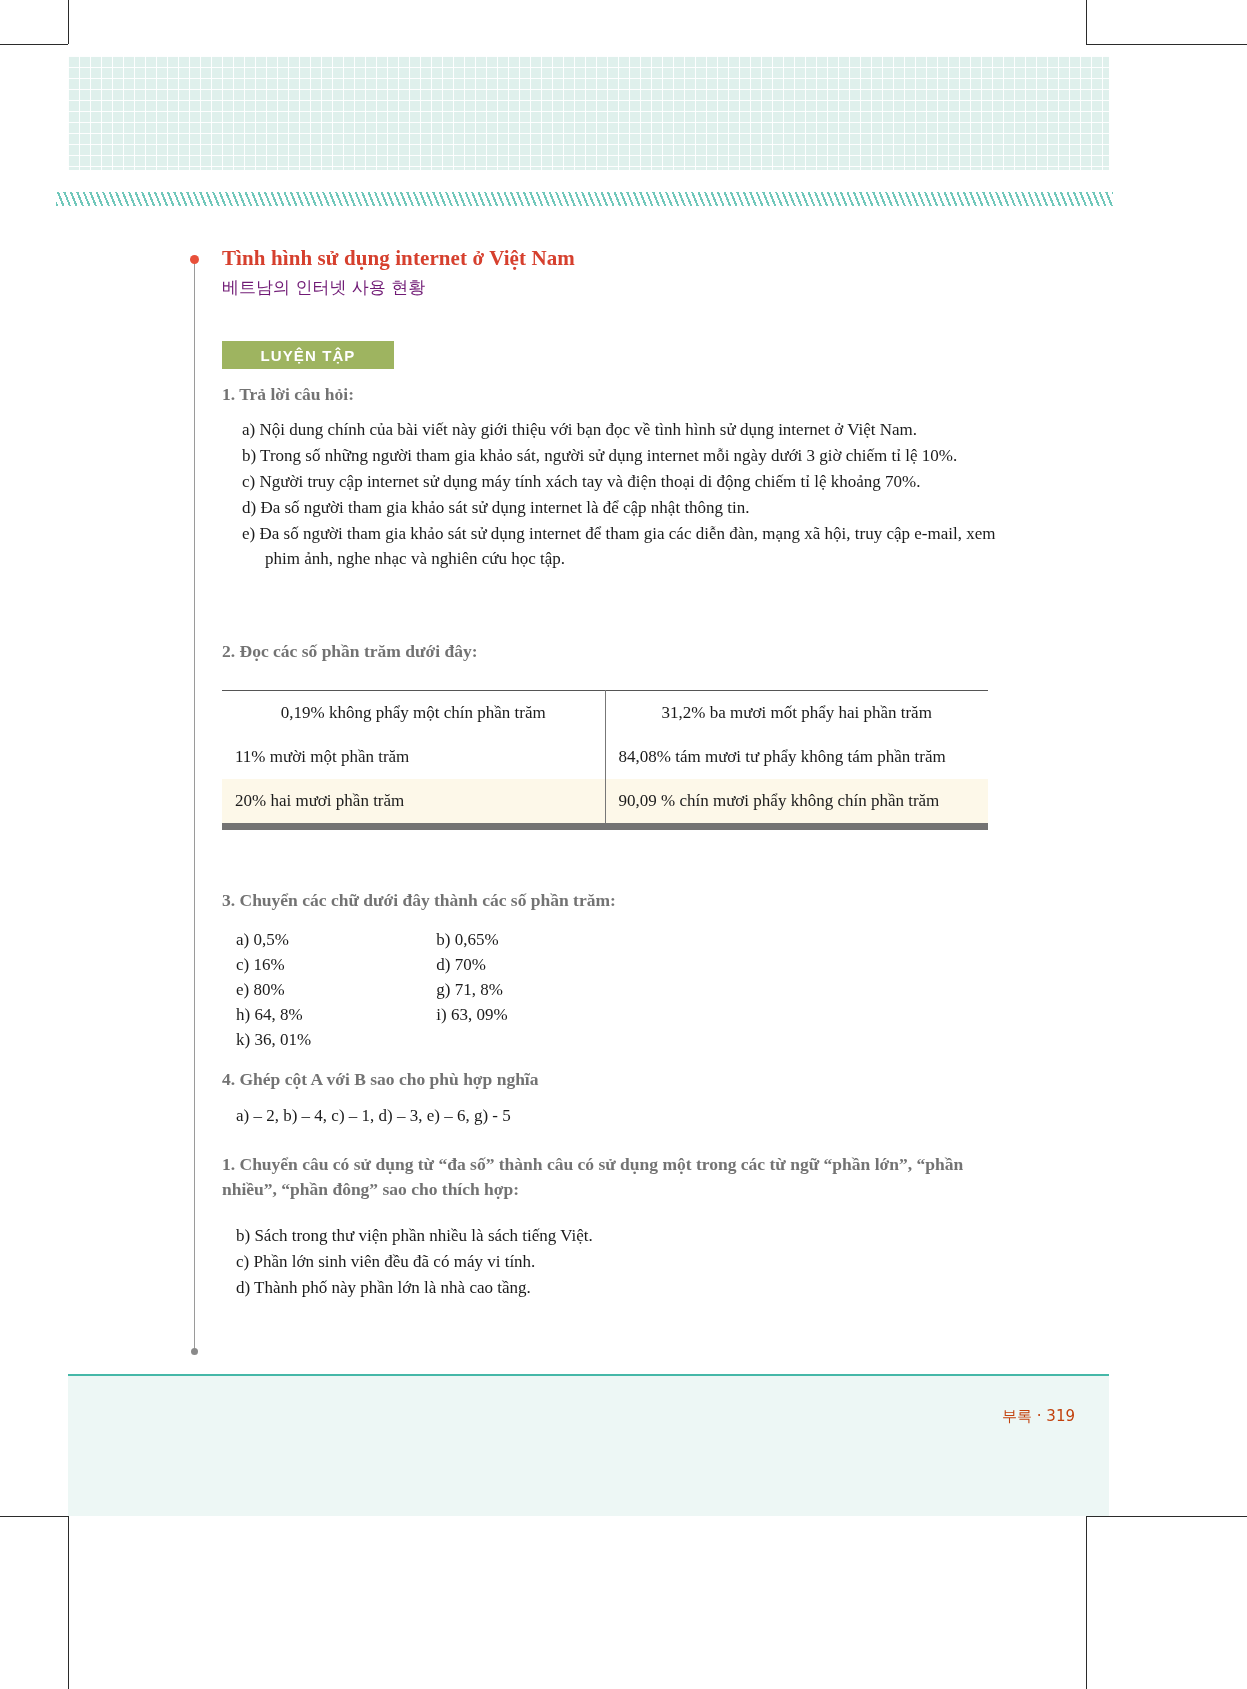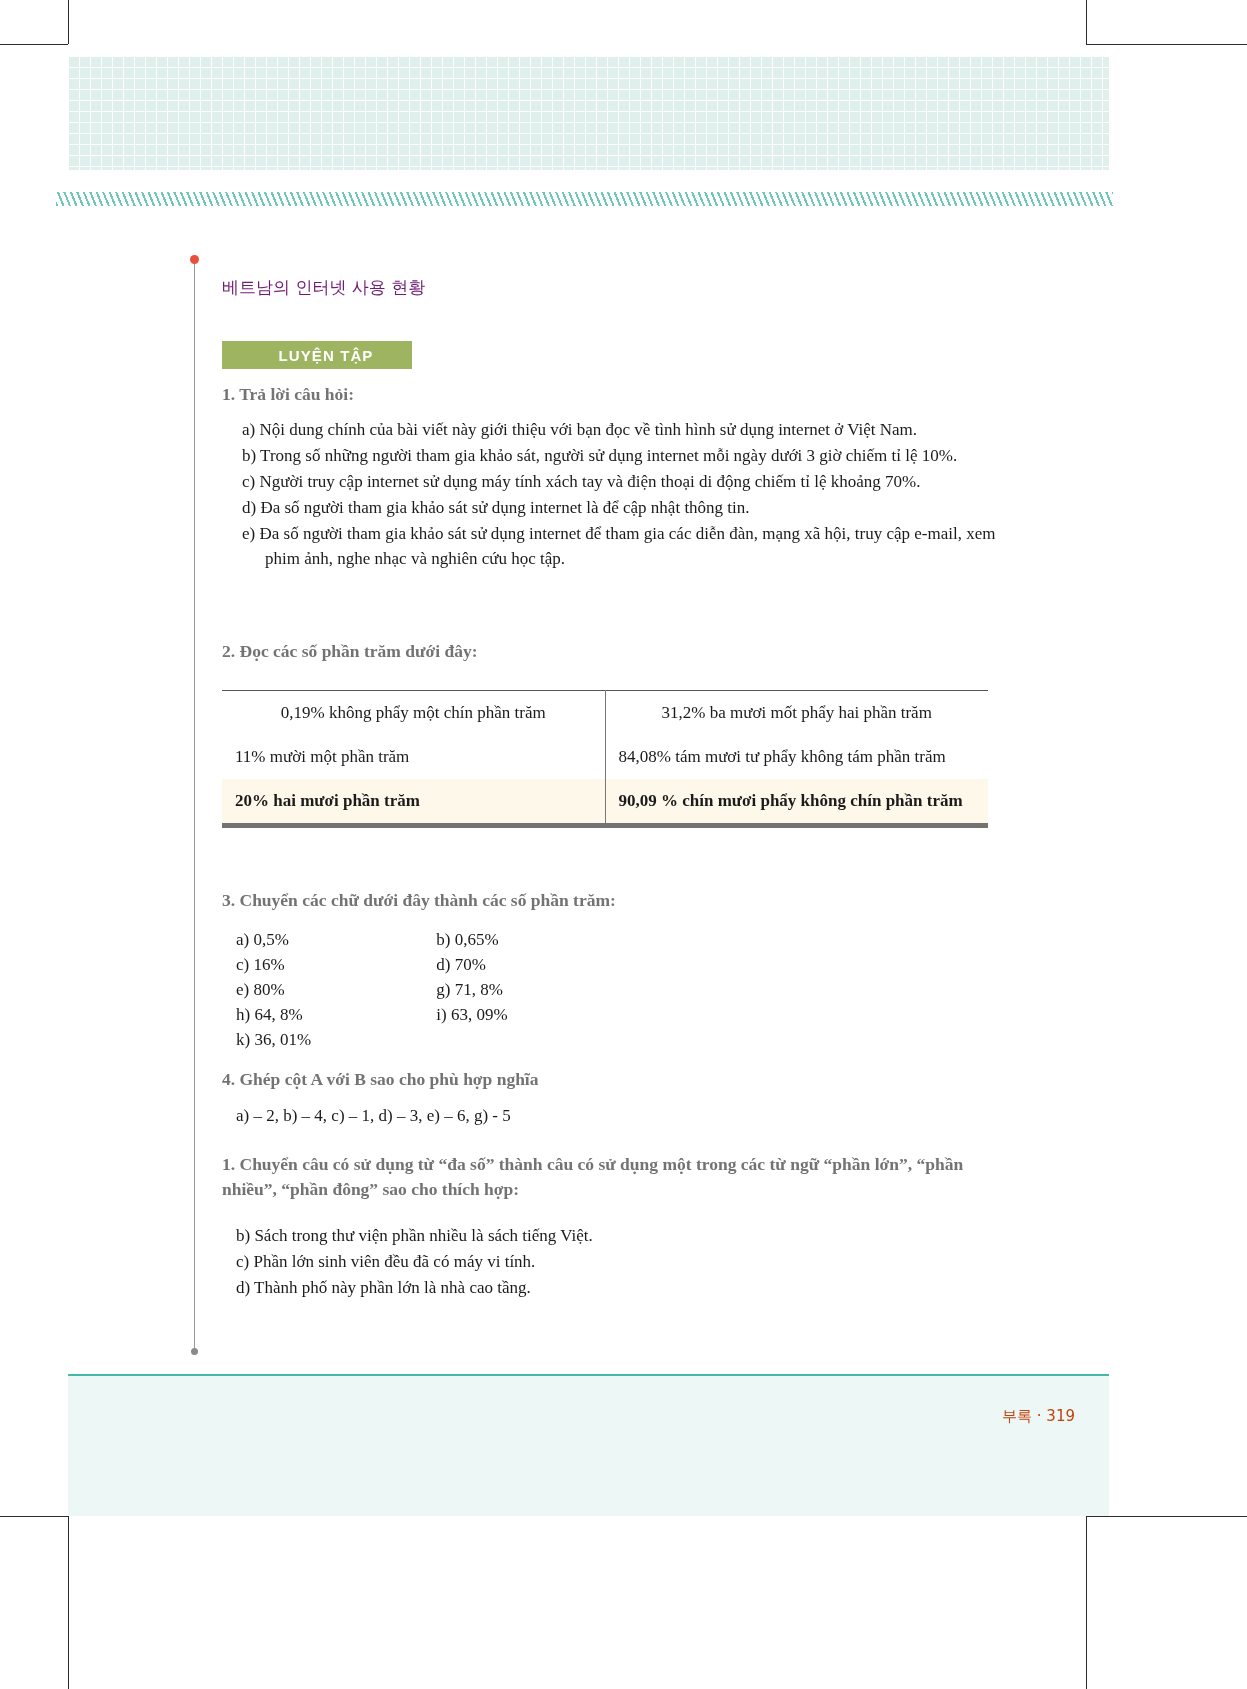--- a/index.html
+++ b/index.html
@@ -116,21 +116,20 @@
     height: 28px;
     background: #9eb460;
     color: #ffffff;
     font-family: "Liberation Sans", sans-serif;
     font-size: 15px;
     font-weight: bold;
     letter-spacing: 1.1px;
     display: flex;
     align-items: center;
     justify-content: center;
-    padding-left: 18px;
   }
 
   
   .q-head {
     position: absolute;
     font-size: 17.5px;
     font-weight: bold;
     color: #737373;
   }
   .q-head.wide { width: 800px; line-height: 1.45; }
@@ -165,21 +164,21 @@
   }
   .tbl td {
     height: 44px;
     padding: 0 13px;
     vertical-align: middle;
     border: none;
   }
   .tbl tr.shade td { background: #fdf8e9; }
   .tbl td.c1 { width: 50%; border-right: 1px solid #777777; }
   .tbl .rule-top { border-top: 1px solid #555555; text-align: center; }
-  .tbl .rule-bot { border-bottom: 5px solid #737373; font-weight: bold; }
+  .tbl .rule-bot { border-bottom: 7px solid #737373; }
 
   
   .grid2 {
     position: absolute;
     font-size: 17px;
     line-height: 1.5;
   }
   .grid2 .row { display: block; height: 25px; }
   .grid2 .c-a { display: inline-block; width: 196px; }
   .grid2 .c-b { display: inline-block; }
@@ -224,20 +223,21 @@
 
 <div class="page">
 
   <div class="top-band"></div>
   <div class="hatch-rule"></div>
 
   <div class="guide-line"></div>
   <div class="guide-dot top"></div>
   <div class="guide-dot bottom"></div>
 
+  <div class="title-vi">Tình hình sử dụng internet ở Việt Nam</div>
   <div class="title-ko">베트남의 인터넷 사용 현황</div>
 
   <div class="tag">LUYỆN TẬP</div>
 
   <div class="q-head" style="left:154px; top:340px;">1. Trả lời câu hỏi:</div>
   <div class="ans-list" style="left:174px; top:374px; width:760px;">
     <span class="li">a) Nội dung chính của bài viết này giới thiệu với bạn đọc về tình hình sử dụng internet ở Việt Nam.</span>
     <span class="li">b) Trong số những người tham gia khảo sát, người sử dụng internet mỗi ngày dưới 3 giờ chiếm tỉ lệ 10%.</span>
     <span class="li">c) Người truy cập internet sử dụng máy tính xách tay và điện thoại di động chiếm tỉ lệ khoảng 70%.</span>
     <span class="li">d) Đa số người tham gia khảo sát sử dụng internet là để cập nhật thông tin.</span>

